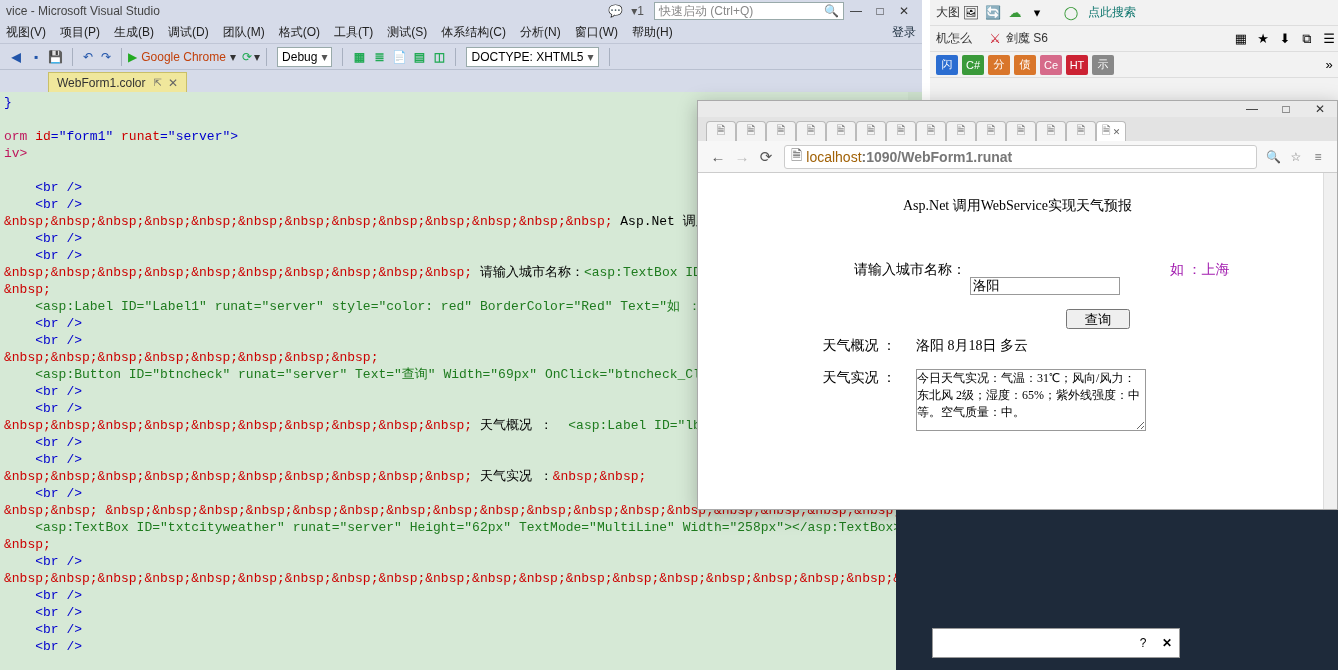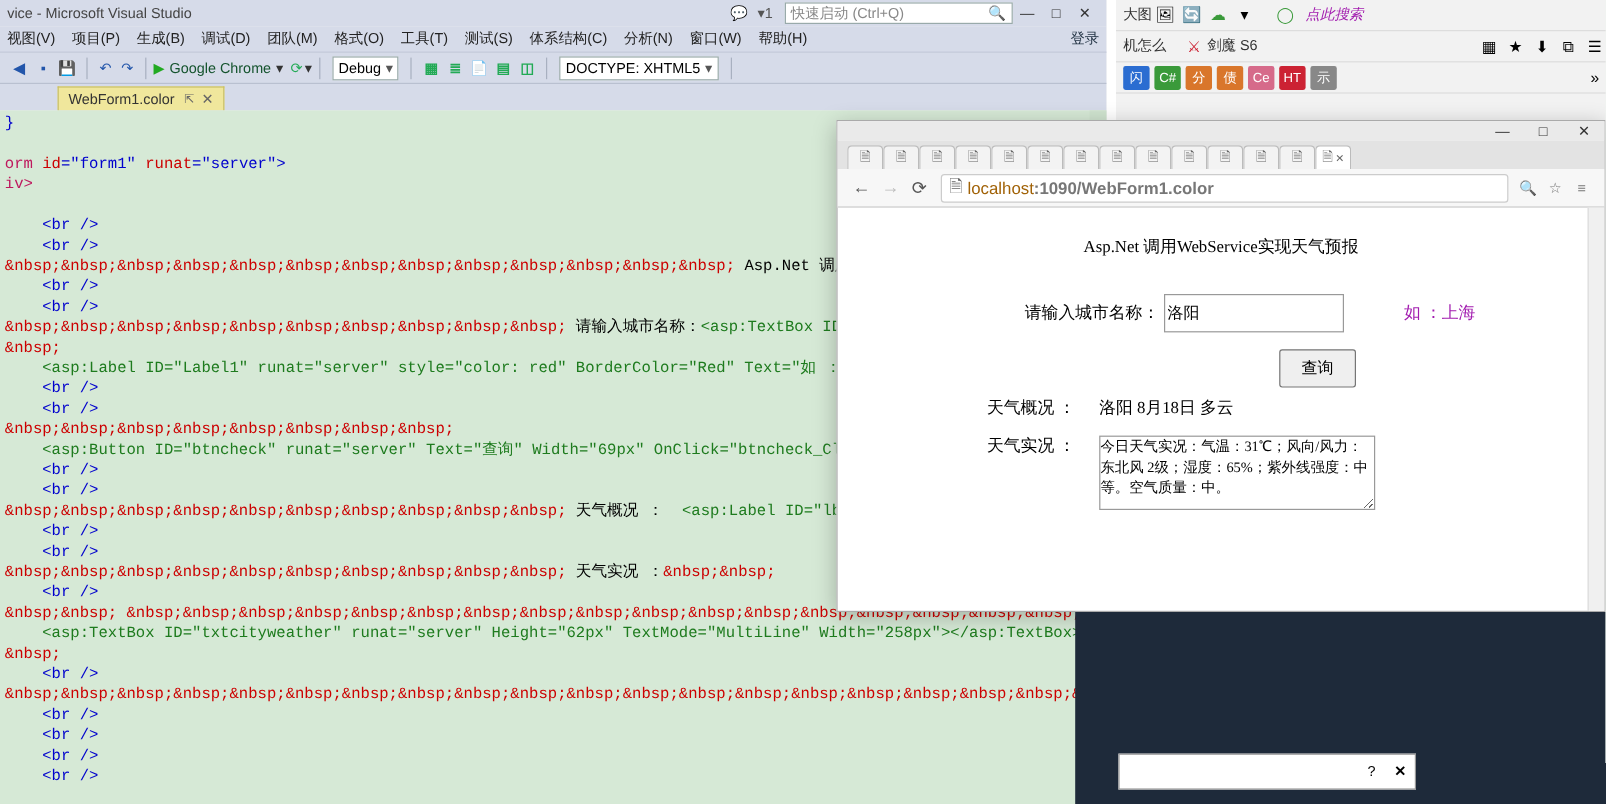--- a/index.html
+++ b/index.html
@@ -19,21 +19,21 @@
   .vs-menubar { height: 22px; background: #d6dbe9; display: flex; align-items: center; padding: 0 6px; border-bottom: 1px solid #c0c6d6; }
   .vs-menubar .mi { margin-right: 14px; color: #222; }
   .vs-menubar .spacer { flex: 1; }
   .vs-menubar .login { color: #234; }
 
   .vs-toolbar { height: 26px; background: #d6dbe9; display: flex; align-items: center; padding: 0 6px; border-bottom: 1px solid #b9c0d0; }
   .vs-toolbar .btn { width: 20px; text-align: center; color: #2a5; font-weight: bold; }
   .vs-toolbar .arrow { width: 18px; text-align: center; color: #2a5; }
   .vs-toolbar .sep { width: 1px; height: 18px; background: #a8b0c0; margin: 0 6px; }
   .vs-toolbar .play { color: #2a2; margin-right: 4px; }
-  .vs-toolbar .run-target { color: #14532d; }
+  .vs-toolbar .run-target { color: #c2410c; }
   .vs-toolbar .dd { border: 1px solid #9aa; background: #fff; height: 20px; display: flex; align-items: center; padding: 0 4px; margin: 0 4px; }
   .vs-toolbar .dd .caret { margin-left: 4px; color: #555; }
 
   .vs-tabbar { height: 22px; background: #d6dbe9; display: flex; align-items: flex-end; padding-left: 48px; }
   .vs-tabbar .tab { background: #f0e79c; border: 1px solid #c9bf68; border-bottom: none; height: 20px; display: flex; align-items: center; padding: 0 8px; font-size: 12px; color: #333; }
   .vs-tabbar .tab .pin { margin-left: 8px; color: #666; font-size: 10px; }
   .vs-tabbar .tab .close { margin-left: 6px; color: #666; }
 
   .vs-editor { position: absolute; left: 0; top: 92px; right: 0; bottom: 0; background: #d6e9d6; font-family: Consolas, "Courier New", monospace; font-size: 13px; line-height: 17px; padding: 2px 4px; overflow: hidden; color: #000; white-space: pre; }
   .kw-blue   { color: #0000cd; }
@@ -43,21 +43,21 @@
   .kw-black  { color: #000; }
 
   .vs-rightstrip { position: absolute; right: 0; top: 92px; width: 14px; bottom: 0; background: #cfe3cf; }
   .vs-rightstrip .mark { width: 14px; height: 3px; background: #e8df8a; margin-top: 30px; }
 
   
   .brstrip { position: absolute; left: 930px; top: 0; width: 416px; height: 104px; background: #f2f2f2; }
   .brstrip .row { display: flex; align-items: center; height: 26px; padding: 0 6px; border-bottom: 1px solid #ddd; }
   .brstrip .row .ic { width: 22px; height: 18px; display: flex; align-items: center; justify-content: center; font-size: 13px; }
   .brstrip .row .txt { font-size: 12px; color: #333; }
-  .brstrip .row .searchhint { color: #a21caf; margin-left: 6px; font-style: italic; }
+  .brstrip .row .searchhint { color: #0f766e; margin-left: 6px; }
   .brstrip .row .sq { width: 22px; height: 20px; margin-right: 4px; border-radius: 2px; display: flex; align-items: center; justify-content: center; font-size: 11px; color: #fff; }
   .brstrip .row .sq.blue { background: #2b6dd1; }
   .brstrip .row .sq.green { background: #3a9a3a; }
   .brstrip .row .sq.orange { background: #d9762b; }
   .brstrip .row .sq.red { background: #c23; }
   .brstrip .row .sq.pink { background: #d66a8a; }
   .brstrip .row .sq.gray { background: #888; }
 
   
   .chrome { position: absolute; left: 697px; top: 100px; width: 641px; height: 410px; background: #fff; border: 1px solid #aaa; box-shadow: 0 4px 18px rgba(0,0,0,.25); }
@@ -74,22 +74,22 @@
   .chrome-toolbar .addr .host { color: #a16207; }
   .chrome-toolbar .addr .path { color: #777; font-weight: bold; }
   .chrome-toolbar .ricon { width: 22px; text-align: center; color: #777; }
 
   .chrome-page { padding: 24px 18px; font-family: SimSun, serif; font-size: 14px; color: #000; }
   .cp-title { text-align: center; margin-bottom: 30px; font-size: 14px; }
   .cp-row { display: flex; align-items: center; margin-bottom: 14px; }
   .cp-row .lab { width: 250px; text-align: right; }
   .cp-row .val { margin-left: 4px; }
   .cp-row .hint { color: #a21caf; margin-left: 50px; }
-  .cp-row input[type=text] { width: 150px; height: 32px; border: 1px solid #999; font-family: SimSun; padding: 0 2px; }
-  .cp-row button { width: 64px; height: 32px; }
+  .cp-row input[type=text] { width: 150px; height: 18px; border: 1px solid #999; font-family: SimSun; padding: 0 2px; margin-top: 32px; }
+  .cp-row button { width: 64px; height: 20px; }
   .cp-row textarea { width: 230px; height: 62px; font-family: SimSun; font-size: 12px; border: 1px solid #999; }
 
   
   .darkband { position: absolute; left: 896px; top: 510px; width: 442px; height: 160px; background: #1e2a3a; }
   .popup { position: absolute; left: 932px; top: 628px; width: 248px; height: 30px; background: #fff; border: 1px solid #999; display: flex; align-items: center; }
   .popup .spacer { flex: 1; }
   .popup .pq { width: 24px; text-align: center; }
   .popup .px { width: 24px; text-align: center; font-weight: bold; }
 
   
@@ -269,21 +269,21 @@
     <div class="ctab active">🗎<span class="x">✕</span></div>
   </div>
   <div class="chrome-toolbar">
     <span class="nav">←</span>
     <span class="nav" style="color:#bbb">→</span>
     <span class="nav">⟳</span>
     <div class="addr">
       <span class="file">🗎</span>
       <span class="host">localhost</span>
         <span class="path">:1090</span>
-        <span class="path">/WebForm1.color</span>
+        <span class="path">/WebForm1.runat</span>
     </div>
     <span class="ricon">🔍</span>
     <span class="ricon">☆</span>
     <span class="ricon">≡</span>
   </div>
 
   <div class="chrome-page">
     <div class="cp-title">Asp.Net 调用WebService实现天气预报</div>
 
     <div class="cp-row">

